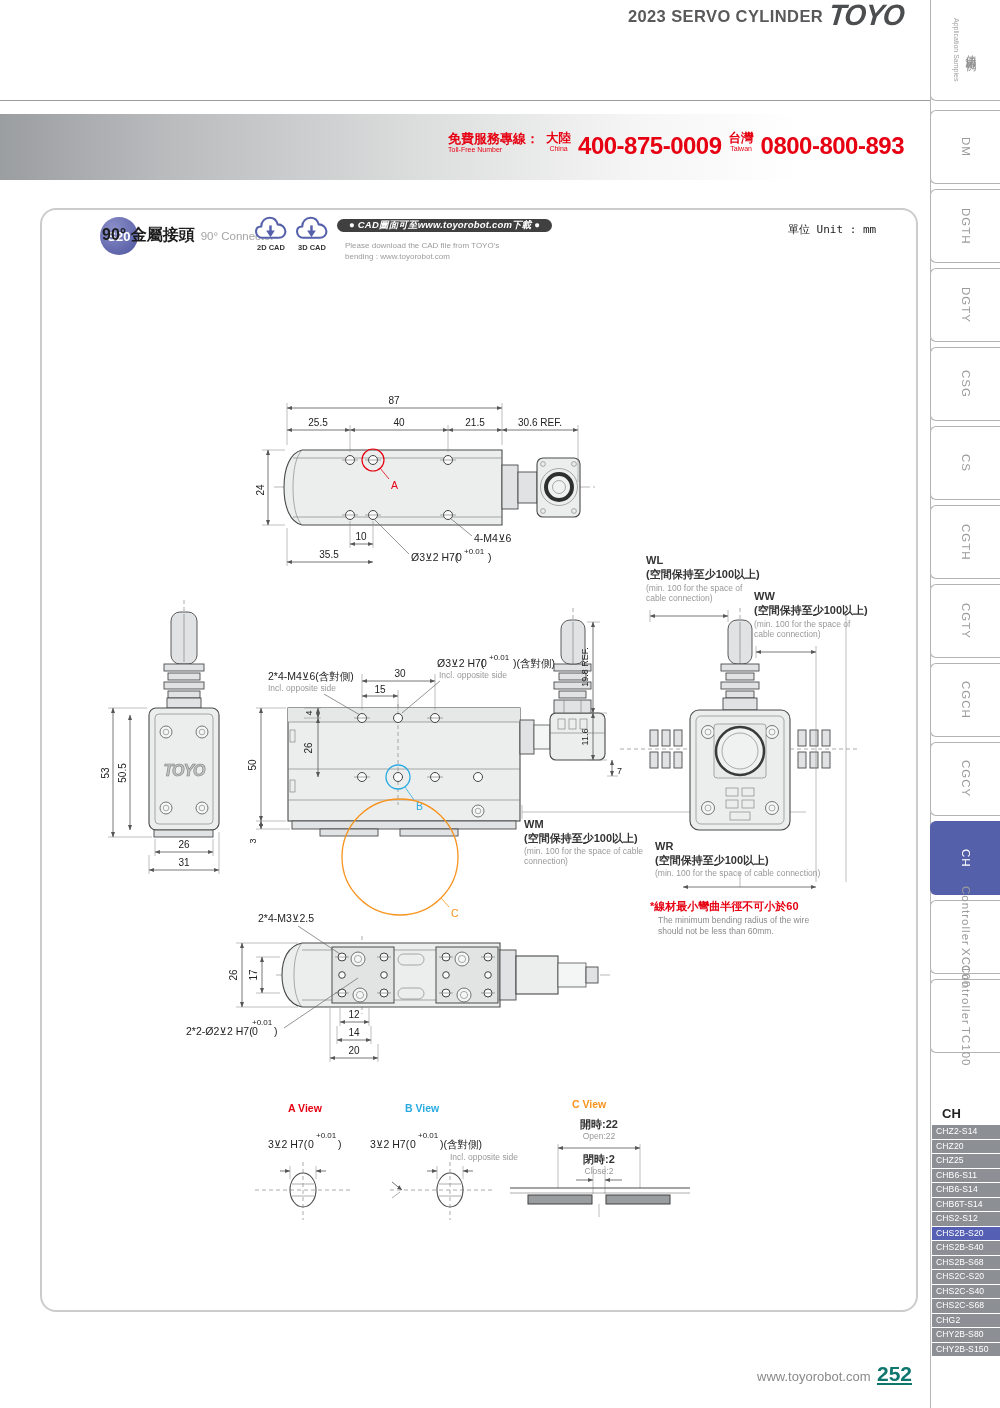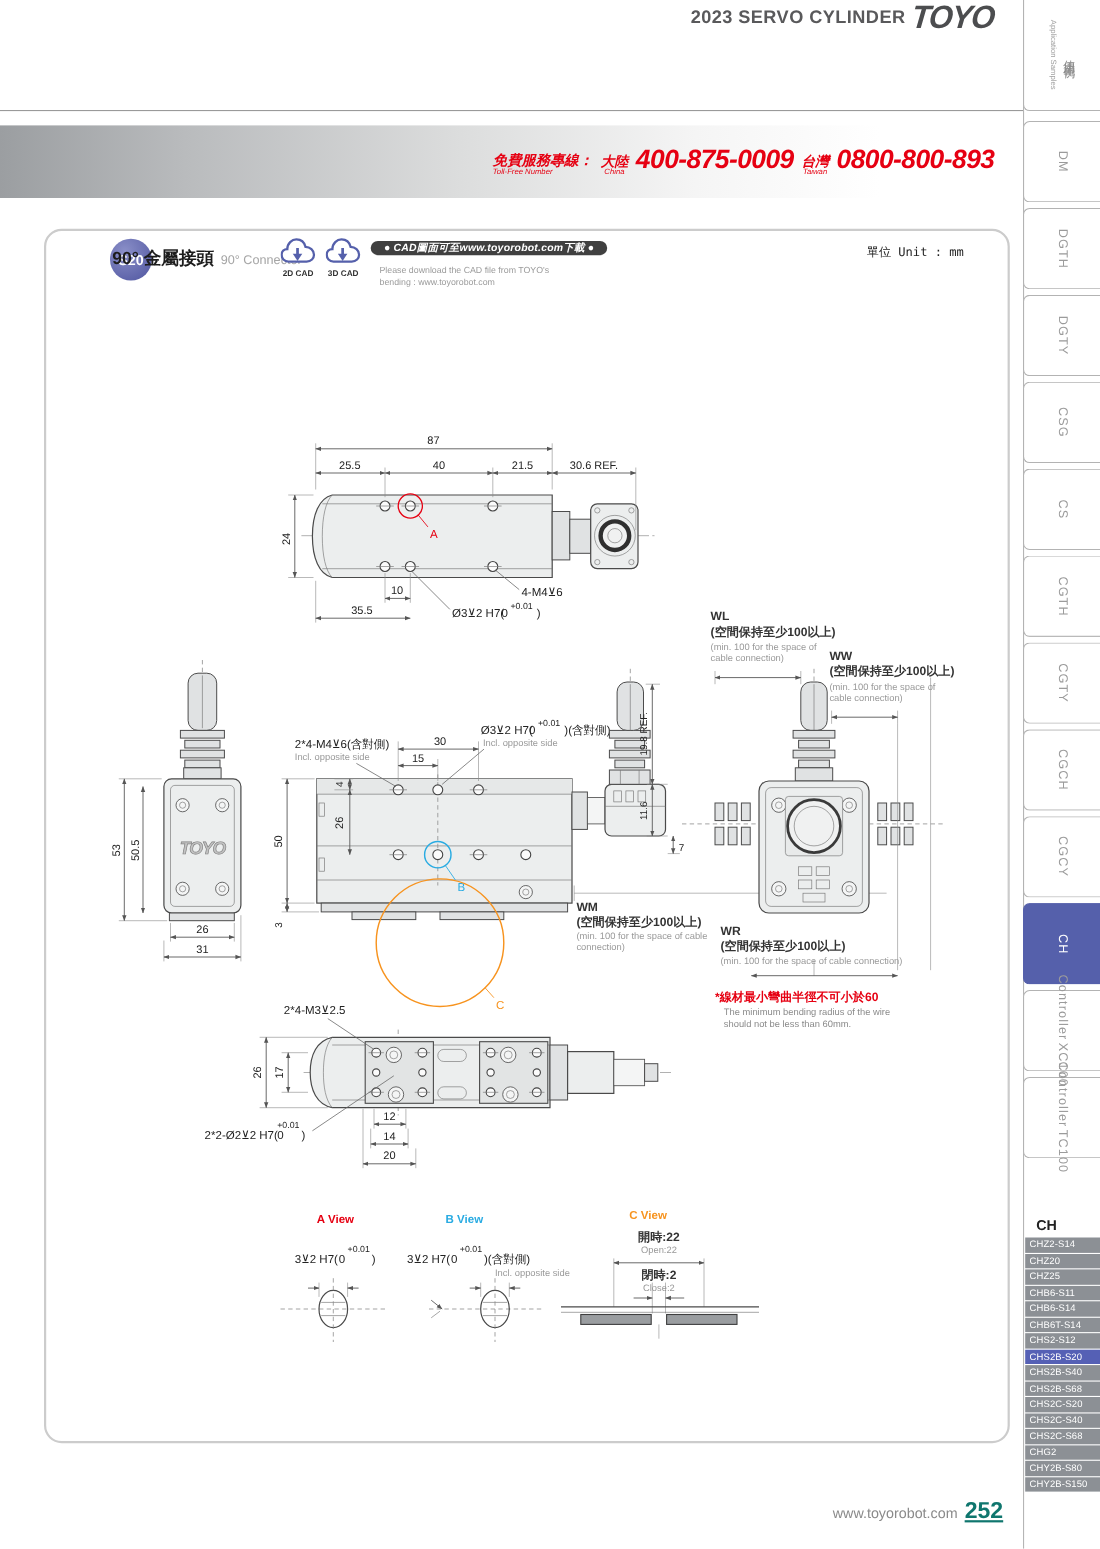--- a/index.html
+++ b/index.html
@@ -6,21 +6,21 @@
   body{position:relative;width:1000px;height:1408px;overflow:hidden;
        font-family:"Liberation Sans",sans-serif;-webkit-font-smoothing:antialiased;}
   
   .brand{position:absolute;top:30;right:96px;display:flex;align-items:center;gap:6px;}
   .brand-title{font-size:16.5px;font-weight:bold;color:#59595b;letter-spacing:.4px;}
   .brand-logo{font-size:28px;font-weight:900;font-style:italic;color:#4c4d4f;
               transform:skewX(-6deg) scaleY(1.05);letter-spacing:-1px;}
   .header-rule{position:absolute;top:100px;left:0;width:930px;height:1px;background:#9a9a9a;}
   .header-bar{position:absolute;top:114px;left:0;width:930px;height:66px;
       background:linear-gradient(90deg,#9b9ea1 0%,#b9bbbd 18%,#dcdddd 45%,#f5f5f5 68%,#fff 86%);}
-  .phone{position:absolute;top:132px;right:96px;display:flex;align-items:flex-end;gap:7px;color:#e60012;font-style:italic;}
+  .phone{position:absolute;top:132px;right:96px;display:flex;align-items:flex-start;gap:7px;color:#e60012;}
   .phone-label{text-align:left;line-height:1.05;}
   .phone-label .z{font-size:13px;font-weight:bold;}
   .phone-label .e{font-size:7px;}
   .phone-region{text-align:center;line-height:1;font-weight:bold;font-size:12.5px;}
   .phone-region .e{font-size:7px;font-weight:normal;}
   .phone-num{font-size:24px;font-weight:bold;letter-spacing:-.5px;}
   
   .side-rule{position:absolute;left:930px;top:0;width:1px;height:1408px;background:#b5b5b5;}
   .app-tab{position:absolute;left:930px;top:0;width:69px;height:100px;border:1px solid #b3b3b3;
       border-top:none;border-right:none;border-radius:0 0 0 6px;display:flex;flex-direction:row;

